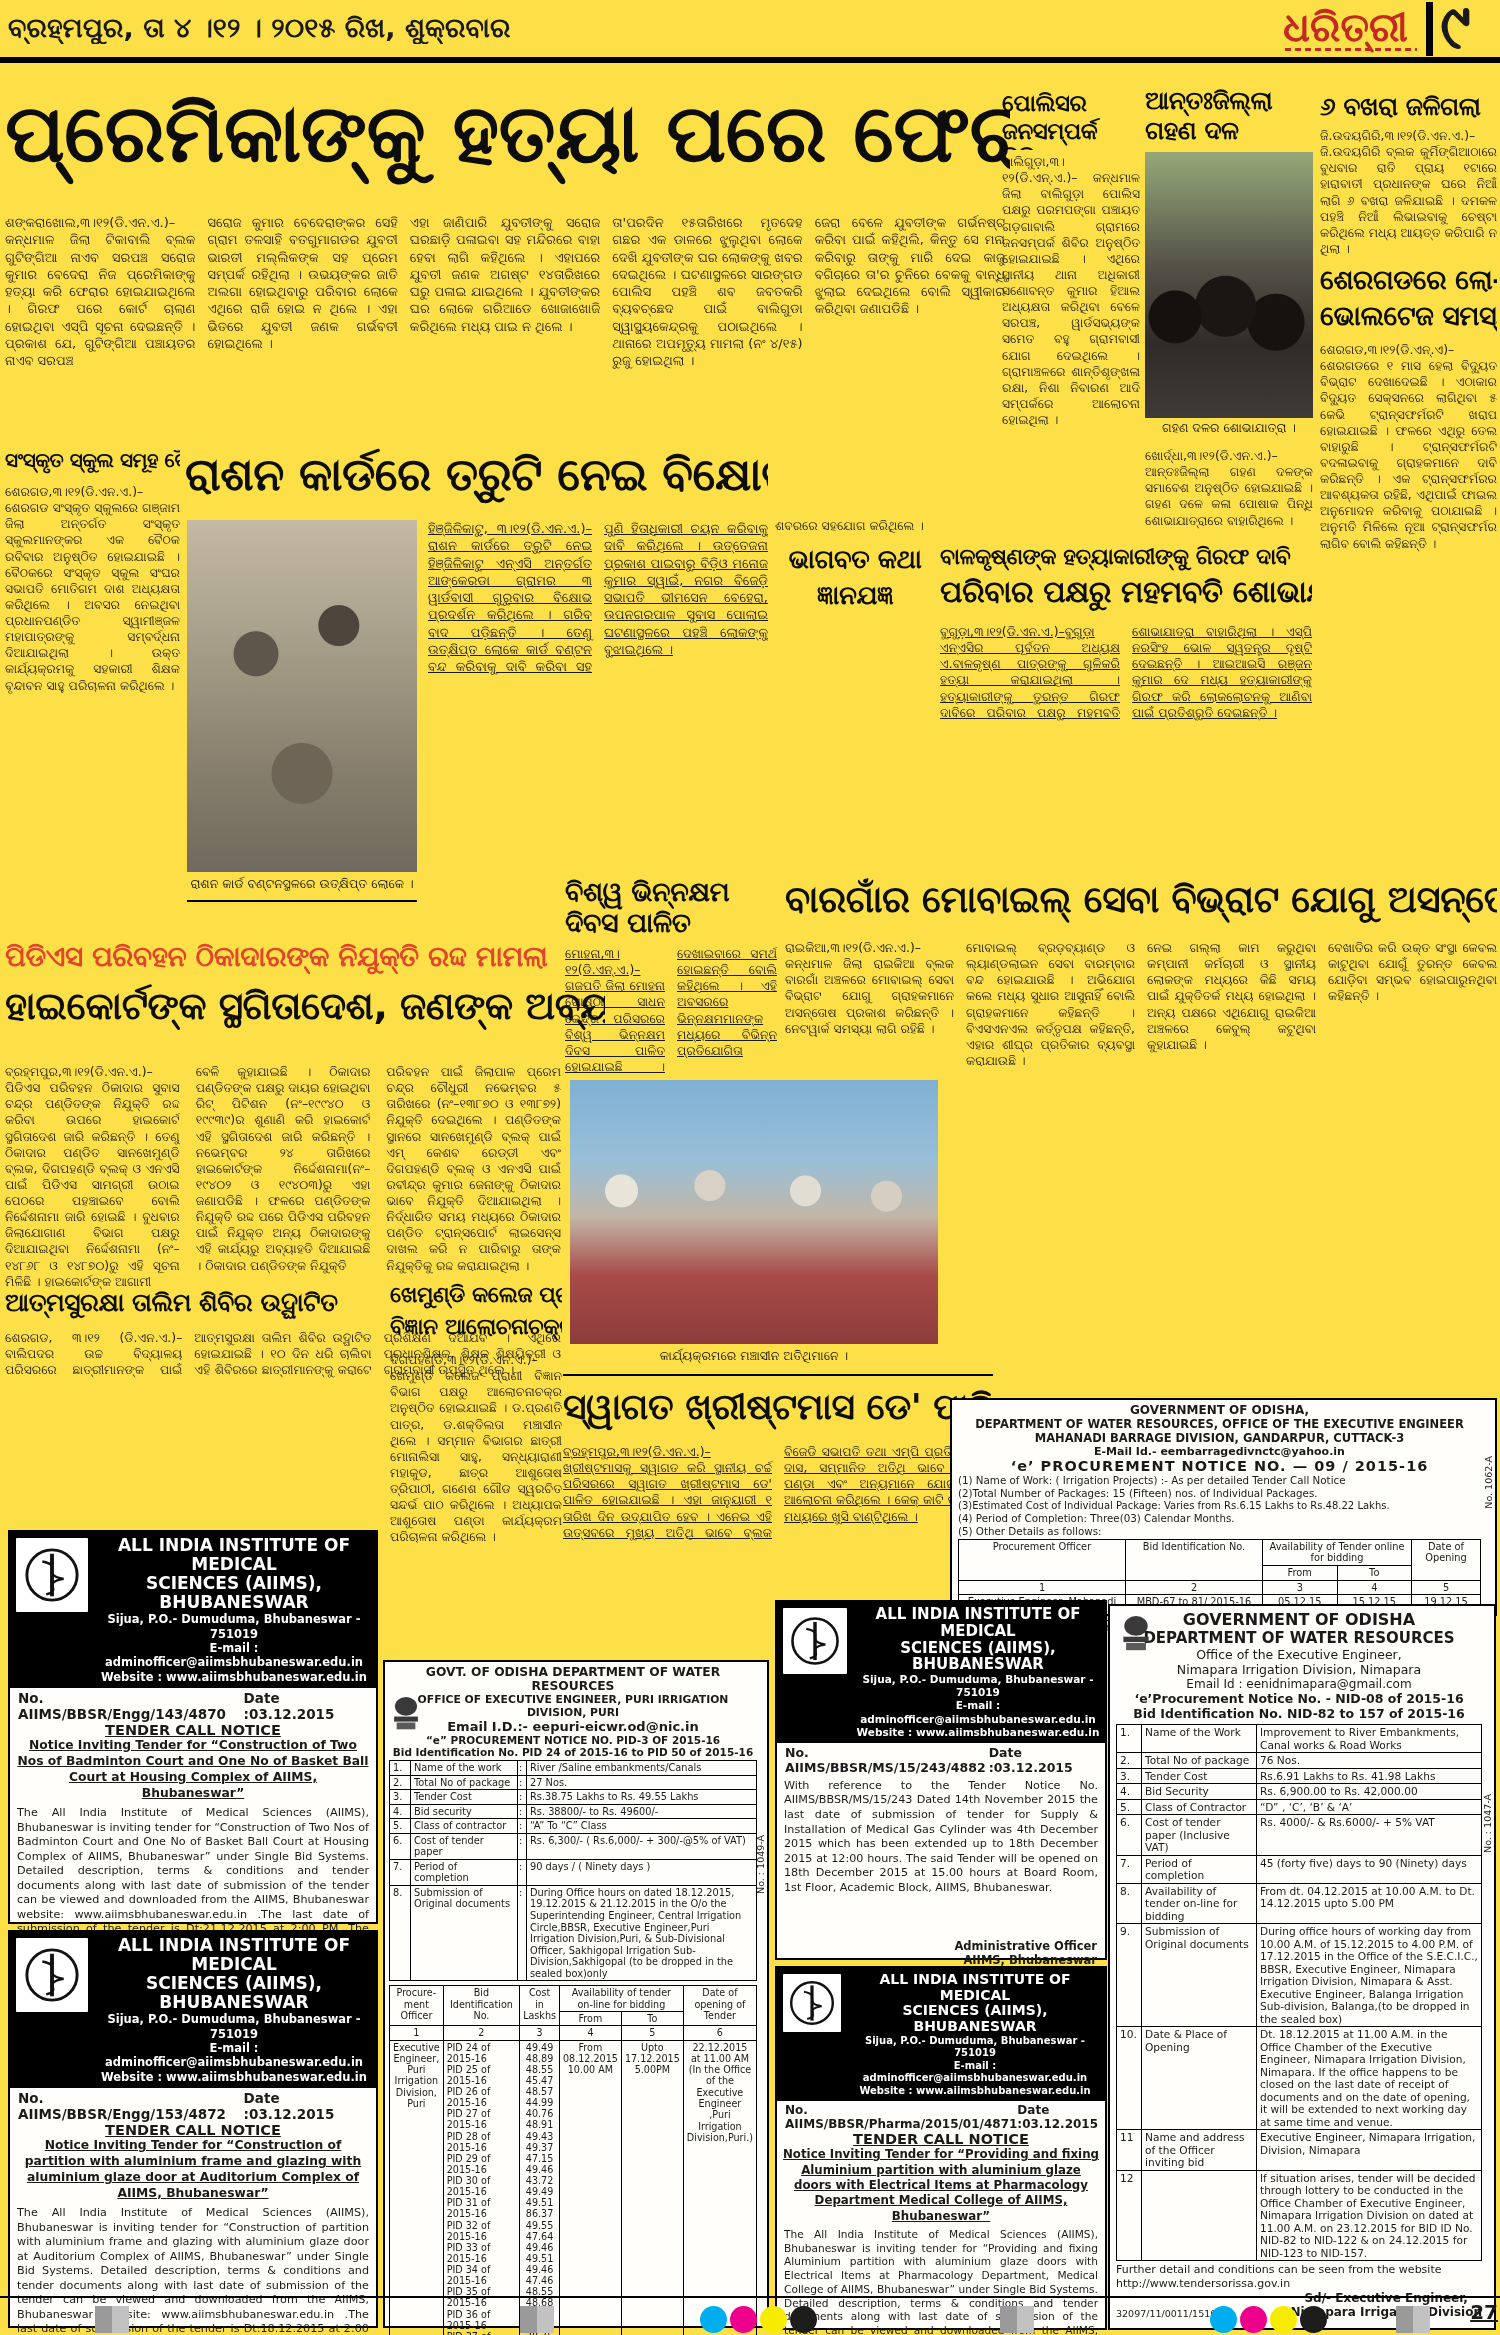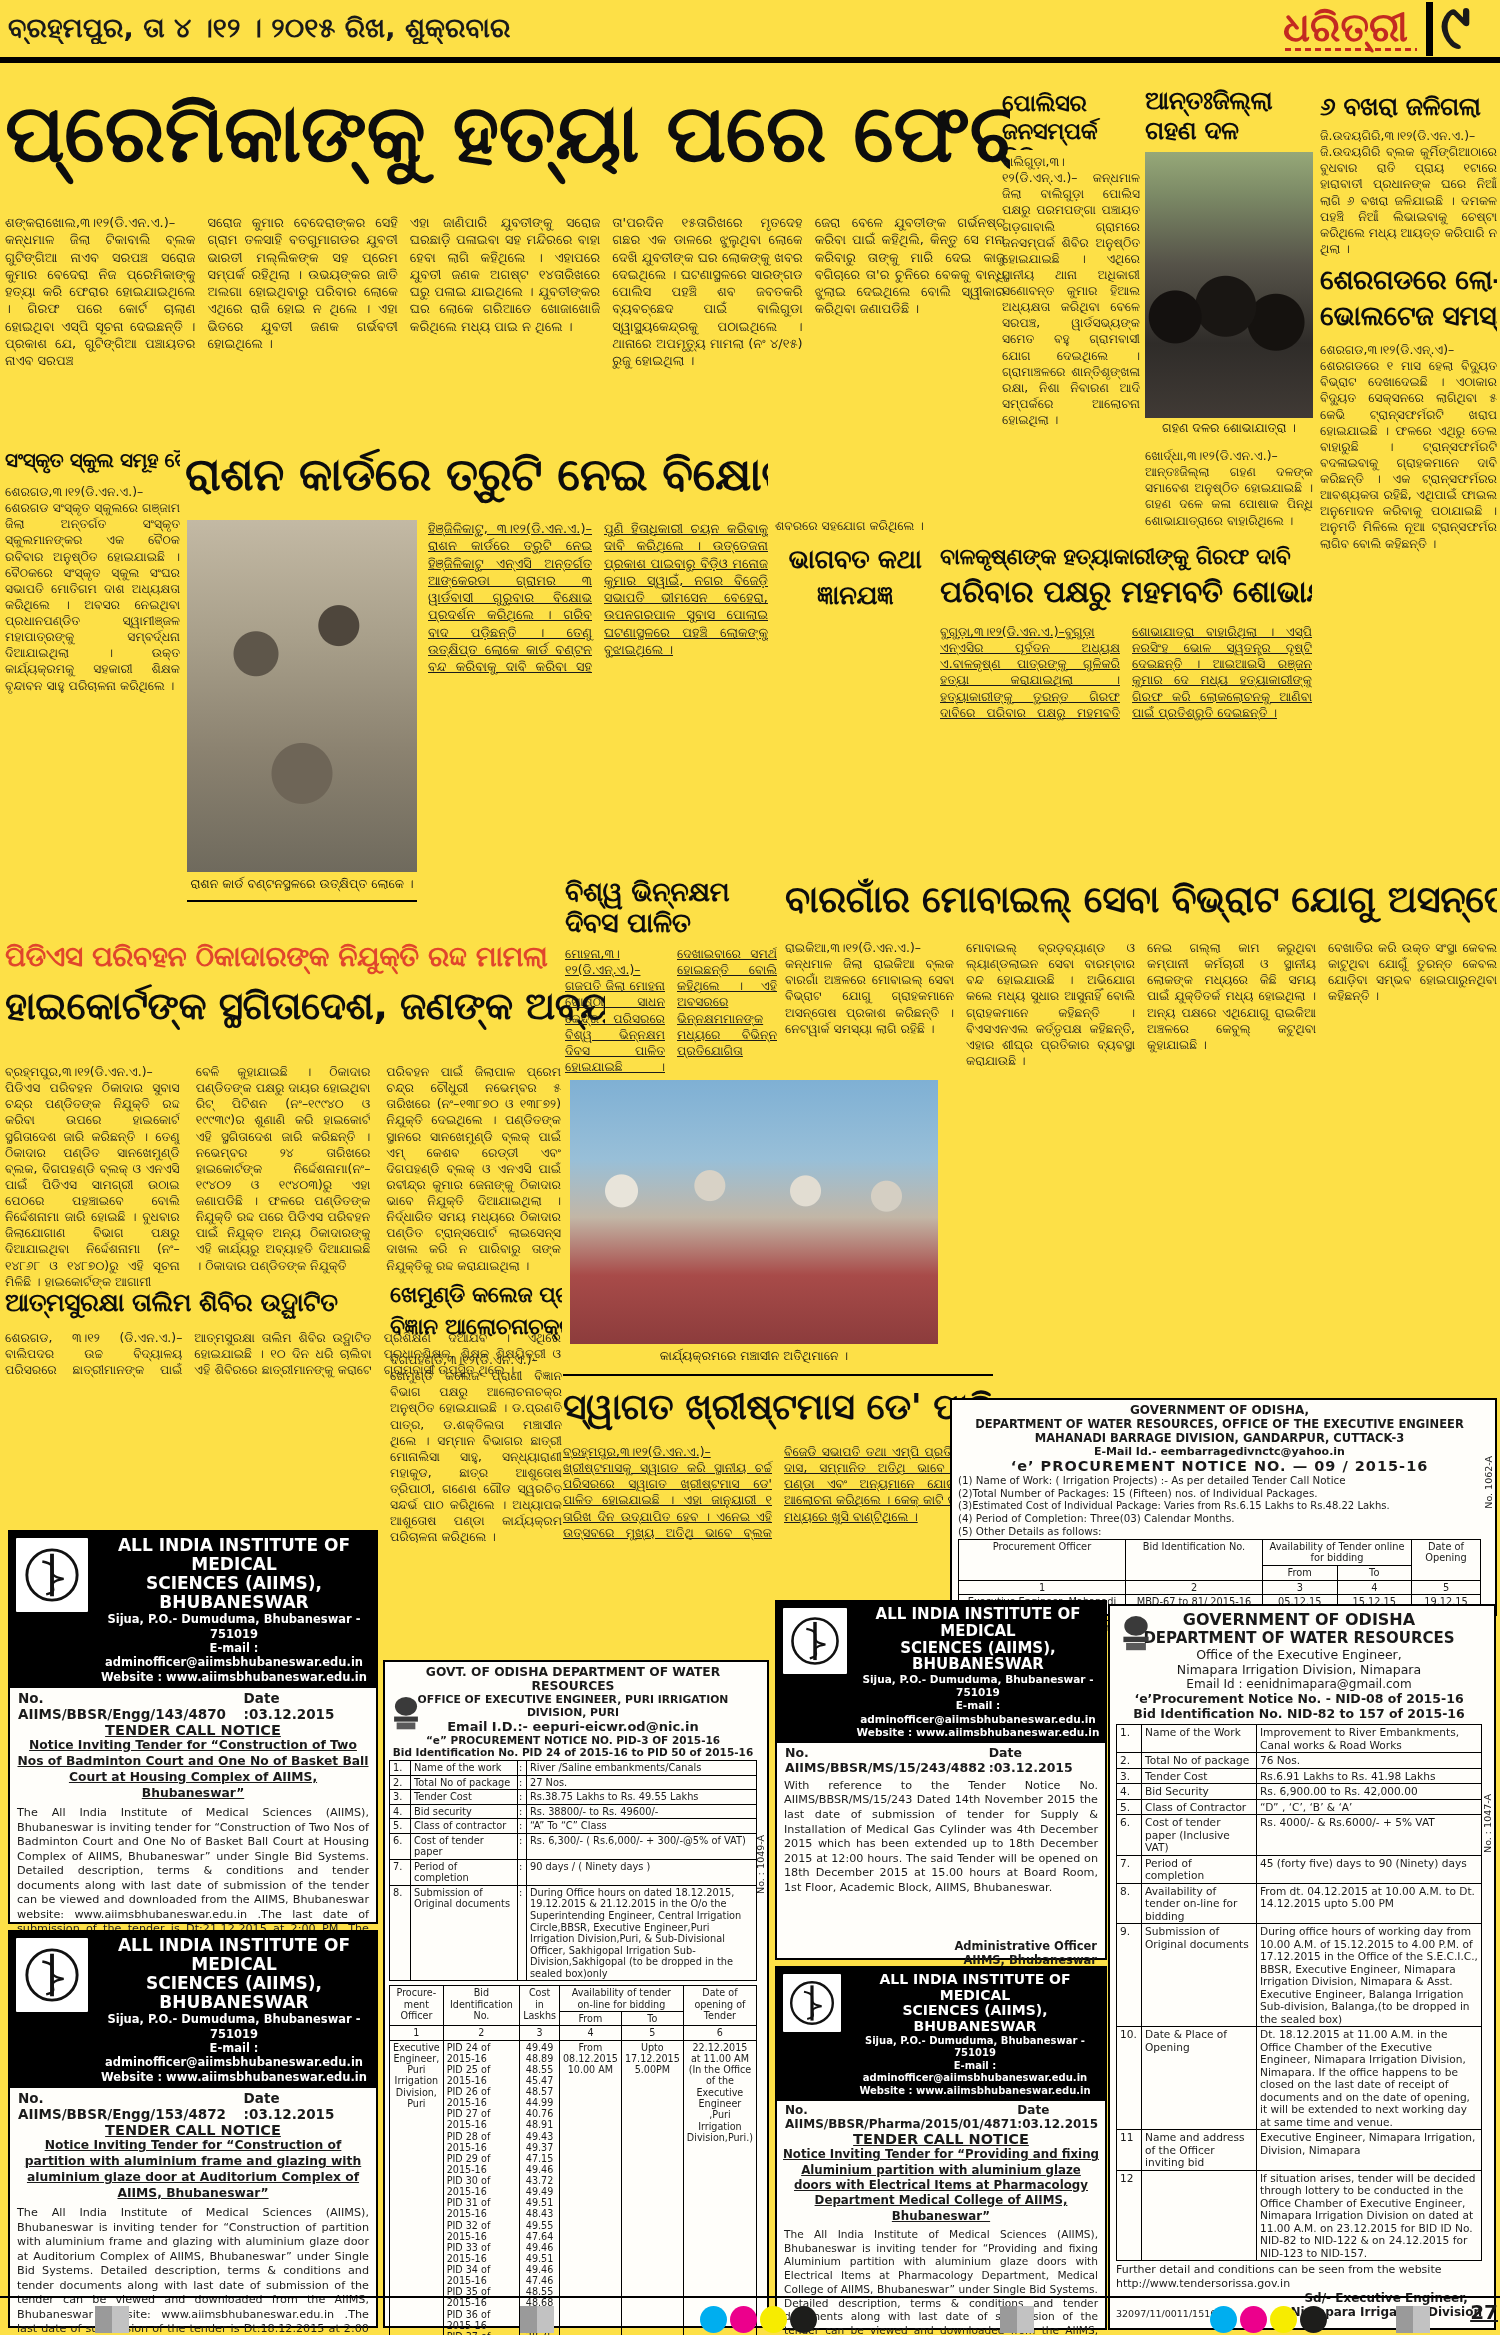--- a/index.html
+++ b/index.html
@@ -382,21 +382,21 @@
                 <div class="pline ctr">44.99</div>
                 <div class="pline ctr">40.76</div>
                 <div class="pline ctr">48.91</div>
                 <div class="pline ctr">49.43</div>
                 <div class="pline ctr">49.37</div>
                 <div class="pline ctr">47.15</div>
                 <div class="pline ctr">49.46</div>
                 <div class="pline ctr">43.72</div>
                 <div class="pline ctr">49.49</div>
                 <div class="pline ctr">49.51</div>
-                <div class="pline ctr">48.43</div>
+                <div class="pline ctr">86.37</div>
                 <div class="pline ctr">49.55</div>
                 <div class="pline ctr">47.64</div>
                 <div class="pline ctr">49.46</div>
                 <div class="pline ctr">49.51</div>
                 <div class="pline ctr">49.46</div>
                 <div class="pline ctr">47.46</div>
                 <div class="pline ctr">48.55</div>
                 <div class="pline ctr">48.68</div>
                 <div class="pline ctr">49.29</div>
                 <div class="pline ctr">44.53</div>

